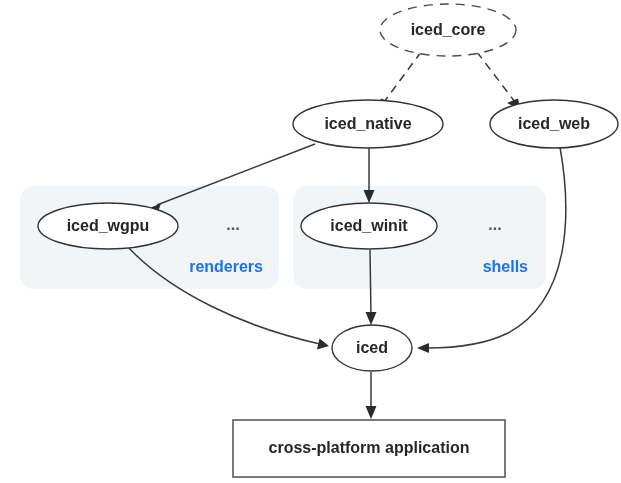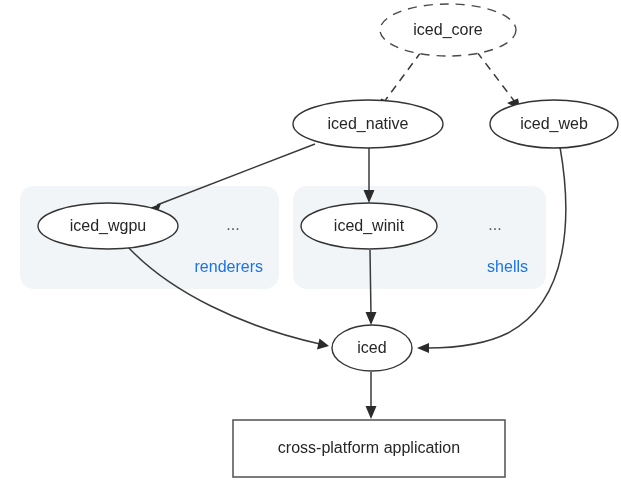--- a/index.html
+++ b/index.html
@@ -7,20 +7,21 @@
     padding: 0;
     background: #ffffff;
   }
   #diagram-root {
     position: relative;
     width: 621px;
     height: 483px;
     background: #ffffff;
     overflow: hidden;
     font-family: "Liberation Sans", sans-serif;
+    font-weight: bold;
   }
   svg#graph {
     display: block;
     width: 621px;
     height: 483px;
   }
   .cluster-box {
     fill: #f2f5f8;
     stroke: none;
   }

